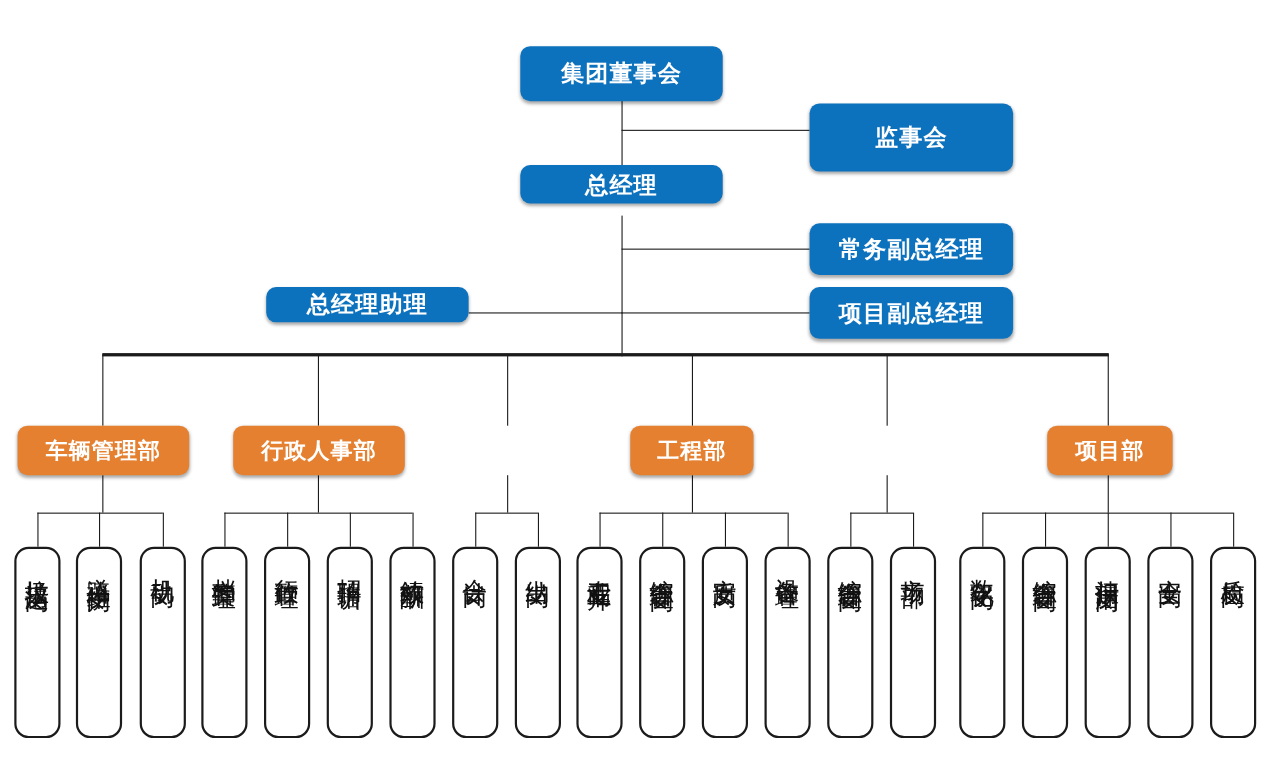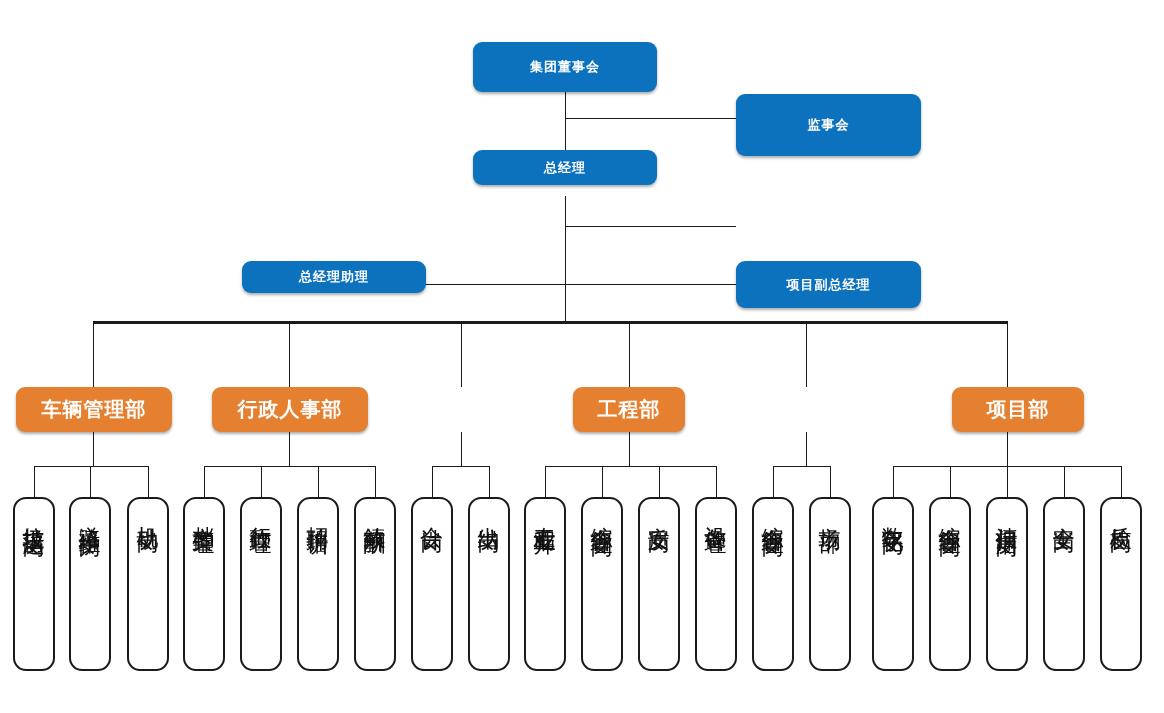--- a/index.html
+++ b/index.html
@@ -24,21 +24,21 @@
     align-items: center;
     justify-content: center;
     text-align: center;
     z-index: 3;
   }
   
   .node.blue {
     background: #0D72BE;
     color: #ffffff;
     border-radius: 9px;
-    font-size: 13px;
+    font-size: 21px;
     font-weight: 600;
     letter-spacing: 1px;
     box-shadow: 0 2px 3px rgba(0,0,0,0.33);
   }
   
   .node.orange {
     background: #E4802F;
     color: #ffffff;
     border-radius: 9px;
     font-size: 20px;
@@ -138,34 +138,35 @@
   <div class="line v" style="left:1007px; top:466px; height:31px;"></div>
   <div class="line v" style="left:1064px; top:466px; height:31px;"></div>
   <div class="line v" style="left:1121px; top:466px; height:31px;"></div>
 
   <div class="node blue" style="left:473px; top:42px; width:184px; height:50px;">集团董事会</div>
 
   <div class="node blue" style="left:736px; top:94px; width:185px; height:62px;">监事会</div>
 
   <div class="node blue" style="left:473px; top:150px; width:184px; height:35px;">总经理</div>
 
+  <div class="node blue" style="left:736px; top:203px; width:185px; height:47px;">常务副总经理</div>
 
   <div class="node blue" style="left:736px; top:261px; width:185px; height:47px;">项目副总经理</div>
 
   <div class="node blue" style="left:242px; top:261px; width:184px; height:32px;">总经理助理</div>
 
   <div class="node orange" style="left:16px; top:387px; width:156px; height:45px;">车辆管理部</div>
 
   <div class="node orange" style="left:212px; top:387px; width:156px; height:45px;">行政人事部</div>
 
 
   <div class="node orange" style="left:573px; top:387px; width:112px; height:45px;">工程部</div>
 
 
-  <div class="node orange" style="left:952px; top:387px; width:132px; height:45px;">项目部</div>
+  <div class="node orange" style="left:952px; top:387px; width:114px; height:45px;">项目部</div>
 
   <div class="node leaf" style="left:13px; top:497px; width:42px; height:174px;">
     <span class="leaf-text">垃圾清运岗</span>
   </div>
   <div class="node leaf" style="left:69px; top:497px; width:42px; height:174px;">
     <span class="leaf-text">道路维护岗</span>
   </div>
   <div class="node leaf" style="left:127px; top:497px; width:42px; height:174px;">
     <span class="leaf-text">机动岗</span>
   </div>

